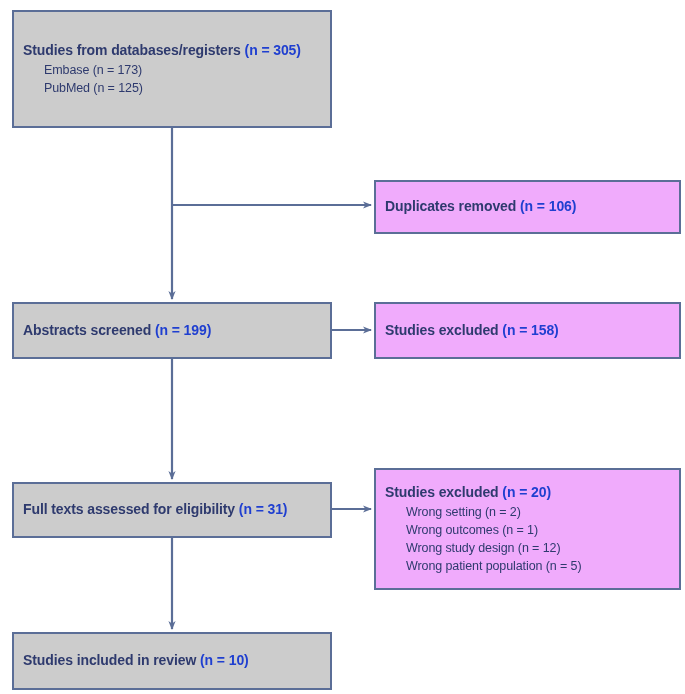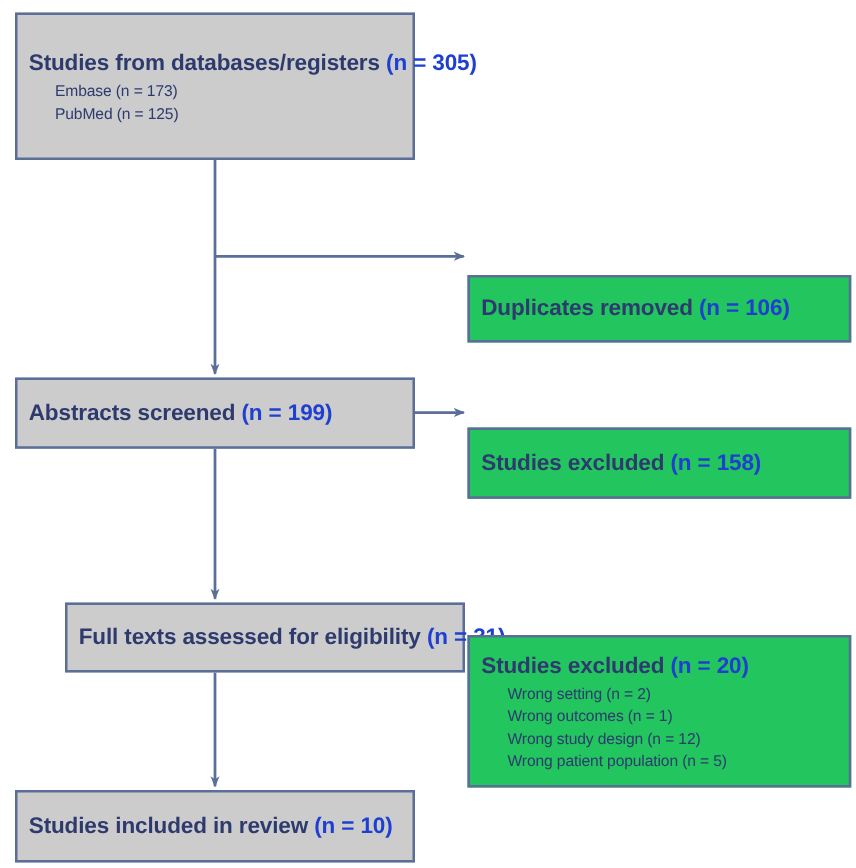--- a/index.html
+++ b/index.html
@@ -31,26 +31,25 @@
     border: 2px solid #5b6e97;
     display: flex;
     flex-direction: column;
     justify-content: center;
     padding: 0 9px;
   }
   .node.filled {
     background: #cccccc;
   }
   .node.plain {
-    background: #22c55e;
-    margin-top: 40px;
+    background: #f0abfc;
   }
   .node-line {
     color: #2e3a6e;
-    font-size: 18px;
+    font-size: 14px;
     font-weight: bold;
     line-height: 1.42;
     white-space: nowrap;
     letter-spacing: -0.1px;
   }
   .node-line .count {
     color: #1f3fd0;
     font-weight: bold;
   }
   .sub-line {
@@ -60,21 +59,21 @@
     line-height: 1.45;
     white-space: nowrap;
     padding-left: 21px;
     letter-spacing: -0.1px;
   }
   
   #node-identification { left: 12px;  top: 10px;  width: 320px; height: 118px; }
   #node-duplicates     { left: 374px; top: 180px; width: 307px; height: 54px;  }
   #node-screened       { left: 12px;  top: 302px; width: 320px; height: 57px;  }
   #node-excluded-abs   { left: 374px; top: 302px; width: 307px; height: 57px;  }
-  #node-fulltext       { left: 12px;  top: 482px; width: 320px; height: 56px; margin-left: 40px;  }
+  #node-fulltext       { left: 12px;  top: 482px; width: 320px; height: 56px;  }
   #node-excluded-full  { left: 374px; top: 468px; width: 307px; height: 122px; }
   #node-included       { left: 12px;  top: 632px; width: 320px; height: 58px;  }
 </style>
 </head>
 <body>
 
 <div id="diagram">
 
   <svg id="svg-connectors" viewBox="0 0 685 694" width="685" height="694">
     <defs>

